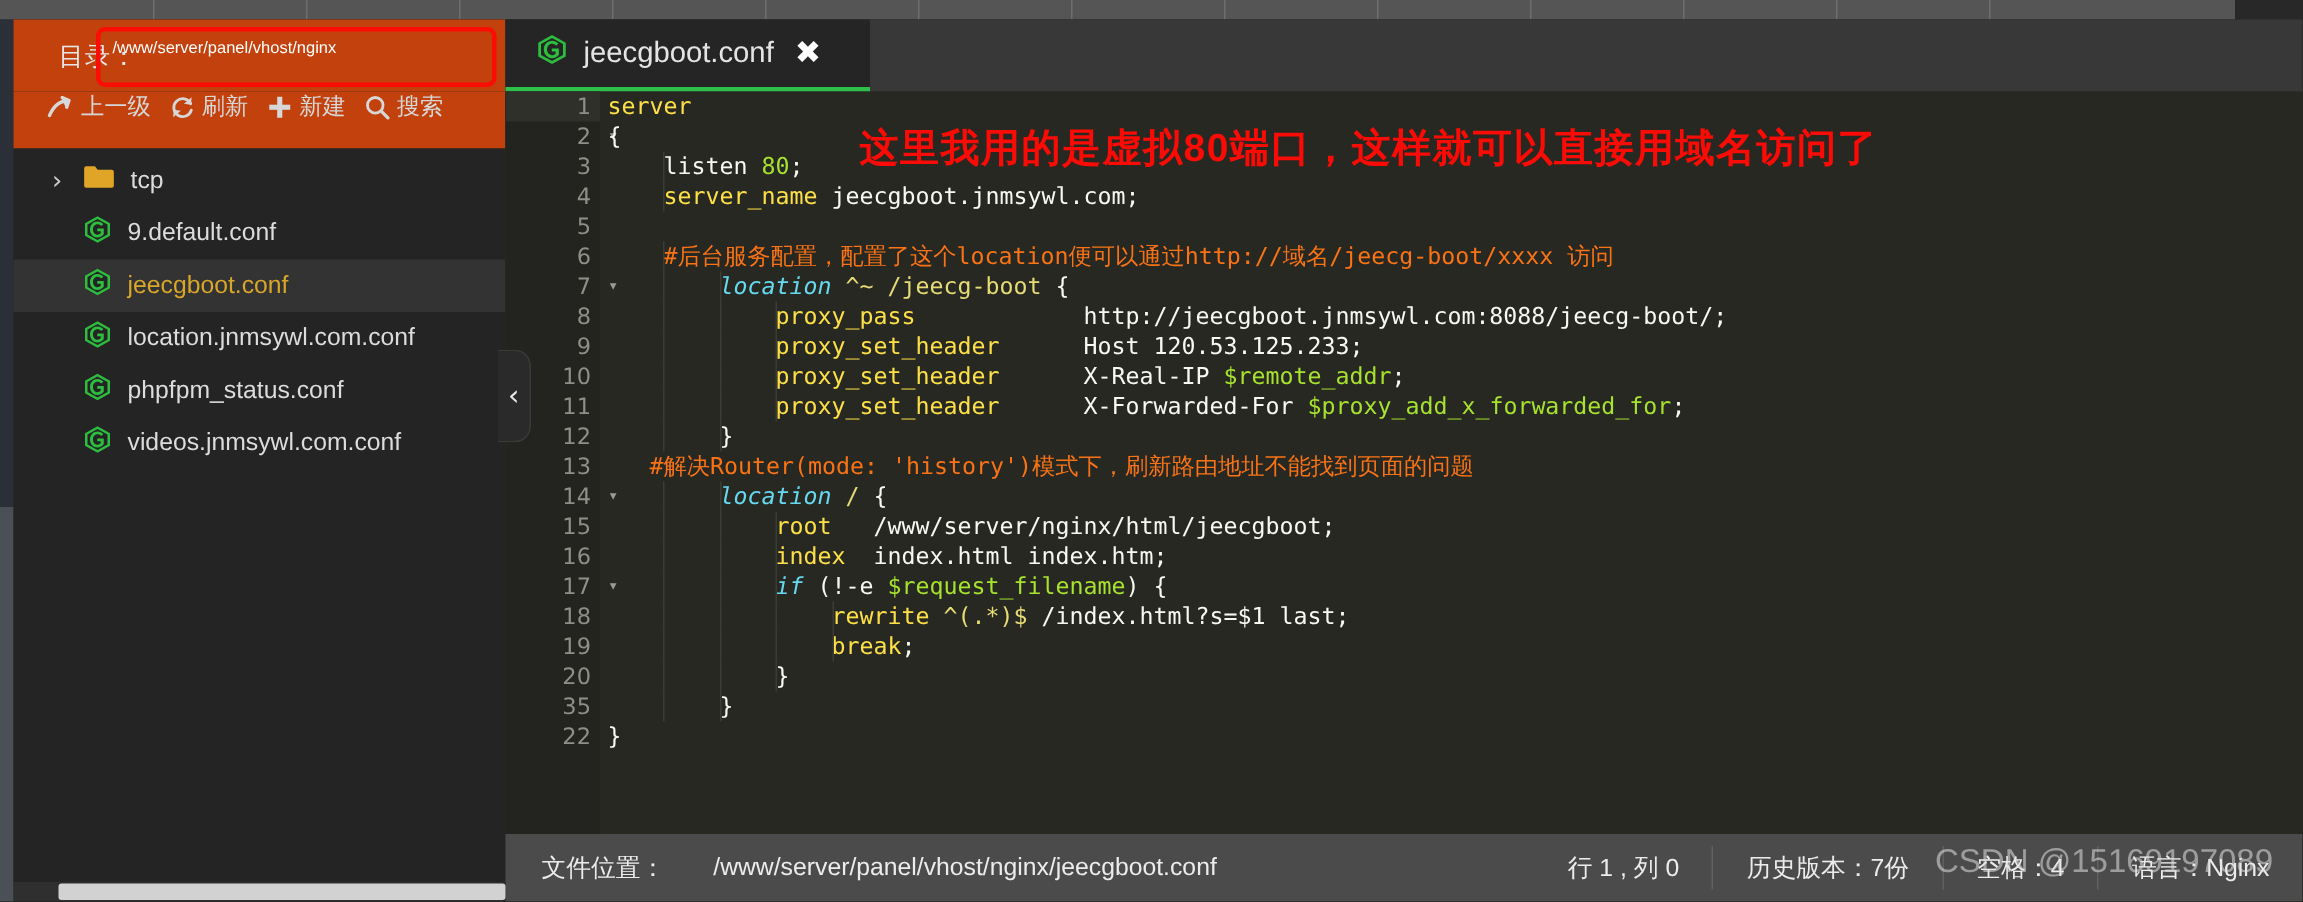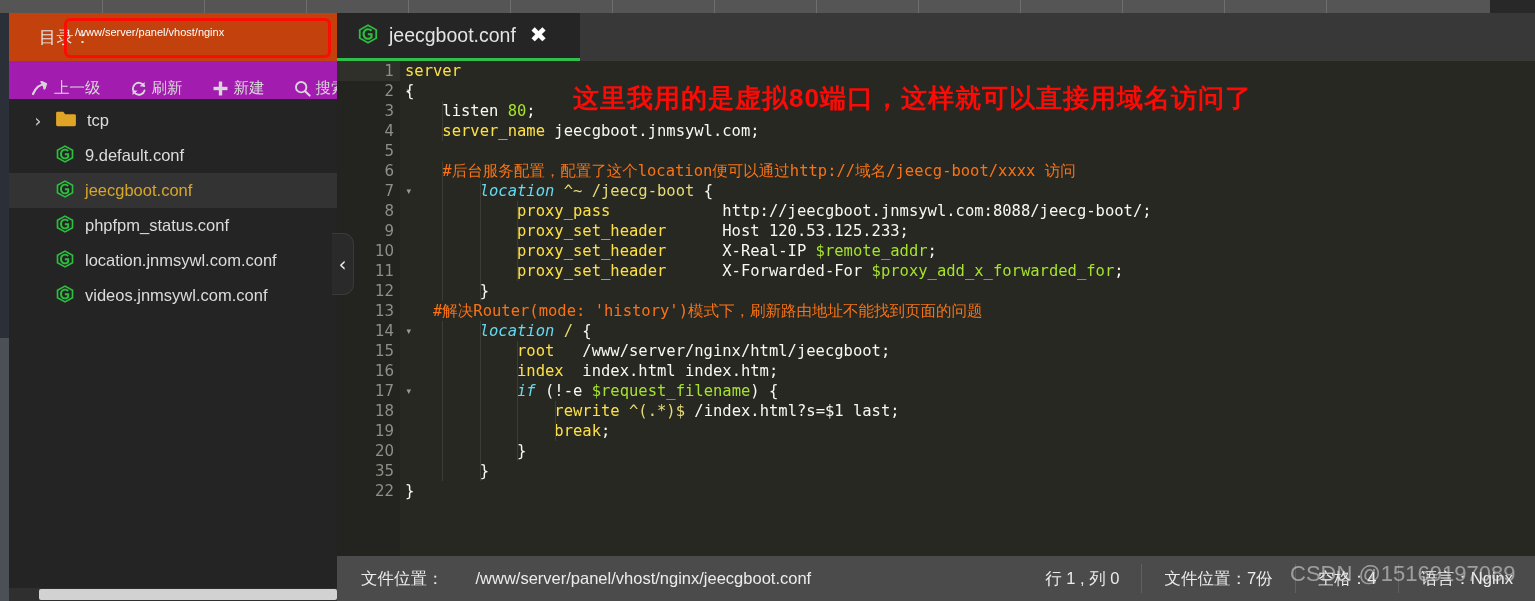--- a/index.html
+++ b/index.html
@@ -42,22 +42,22 @@
   }
   .dirbox {
     position: absolute; left: 55px; top: 5px; width: 267px; height: 40px;
     border: 3px solid #fb0d06; border-radius: 6px;
   }
   .dirvalue {
     position: absolute; left: 66px; top: 13px; color: #ffffff;
     font-size: 11px; white-space: nowrap;
   }
   .toolbar {
-    height: 38px; background: #a21caf;
-    display: flex; align-items: flex-end; gap: 29px; padding-left: 22px;
+    height: 38px; background: #c2410c;
+    display: flex; align-items: flex-start; gap: 12px; padding-left: 22px;
   }
   .tool {
     display: flex; align-items: center; gap: 5px;
     color: #d7d7d7; font-size: 15.5px; cursor: pointer; white-space: nowrap;
   }
   .tool svg { display: block; }
 
   .filelist { background: #242424; padding-top: 4px; }
   .filerow {
     display: flex; align-items: center; height: 35px;
@@ -268,29 +268,29 @@
               <path d="M12 5.6 C8.6 5.6 6 8.3 6 11.9 C6 15.6 8.6 18.3 12 18.3 C14 18.3 15.8 17.4 17 15.8 L17 11.2 L11.8 11.2 L11.8 13.4 L14.6 13.4 L14.6 15.0 C13.9 15.7 13 16.1 12 16.1 C9.9 16.1 8.4 14.3 8.4 11.9 C8.4 9.6 9.9 7.8 12 7.8 C13.2 7.8 14.2 8.3 14.9 9.2 L16.7 7.7 C15.5 6.4 13.9 5.6 12 5.6 Z" fill="#2dbe3f"></path>
             </svg></span>
           <span>jeecgboot.conf</span>
         </div>
         <div class="filerow indent">
           <span><svg class="gicon" viewBox="0 0 24 24">
               <path d="M12 1.4 L22 7 L22 17 L12 22.6 L2 17 L2 7 Z" fill="#2dbe3f"></path>
               <path d="M12 3.6 L20 8 L20 16 L12 20.4 L4 16 L4 8 Z" fill="#242424"></path>
               <path d="M12 5.6 C8.6 5.6 6 8.3 6 11.9 C6 15.6 8.6 18.3 12 18.3 C14 18.3 15.8 17.4 17 15.8 L17 11.2 L11.8 11.2 L11.8 13.4 L14.6 13.4 L14.6 15.0 C13.9 15.7 13 16.1 12 16.1 C9.9 16.1 8.4 14.3 8.4 11.9 C8.4 9.6 9.9 7.8 12 7.8 C13.2 7.8 14.2 8.3 14.9 9.2 L16.7 7.7 C15.5 6.4 13.9 5.6 12 5.6 Z" fill="#2dbe3f"></path>
             </svg></span>
+          <span>location.jnmsywl.com.conf</span>
+        </div>
+        <div class="filerow indent">
+          <span><svg class="gicon" viewBox="0 0 24 24">
+              <path d="M12 1.4 L22 7 L22 17 L12 22.6 L2 17 L2 7 Z" fill="#2dbe3f"></path>
+              <path d="M12 3.6 L20 8 L20 16 L12 20.4 L4 16 L4 8 Z" fill="#242424"></path>
+              <path d="M12 5.6 C8.6 5.6 6 8.3 6 11.9 C6 15.6 8.6 18.3 12 18.3 C14 18.3 15.8 17.4 17 15.8 L17 11.2 L11.8 11.2 L11.8 13.4 L14.6 13.4 L14.6 15.0 C13.9 15.7 13 16.1 12 16.1 C9.9 16.1 8.4 14.3 8.4 11.9 C8.4 9.6 9.9 7.8 12 7.8 C13.2 7.8 14.2 8.3 14.9 9.2 L16.7 7.7 C15.5 6.4 13.9 5.6 12 5.6 Z" fill="#2dbe3f"></path>
+            </svg></span>
           <span>phpfpm_status.conf</span>
-        </div>
-        <div class="filerow indent">
-          <span><svg class="gicon" viewBox="0 0 24 24">
-              <path d="M12 1.4 L22 7 L22 17 L12 22.6 L2 17 L2 7 Z" fill="#2dbe3f"></path>
-              <path d="M12 3.6 L20 8 L20 16 L12 20.4 L4 16 L4 8 Z" fill="#242424"></path>
-              <path d="M12 5.6 C8.6 5.6 6 8.3 6 11.9 C6 15.6 8.6 18.3 12 18.3 C14 18.3 15.8 17.4 17 15.8 L17 11.2 L11.8 11.2 L11.8 13.4 L14.6 13.4 L14.6 15.0 C13.9 15.7 13 16.1 12 16.1 C9.9 16.1 8.4 14.3 8.4 11.9 C8.4 9.6 9.9 7.8 12 7.8 C13.2 7.8 14.2 8.3 14.9 9.2 L16.7 7.7 C15.5 6.4 13.9 5.6 12 5.6 Z" fill="#2dbe3f"></path>
-            </svg></span>
-          <span>location.jnmsywl.com.conf</span>
         </div>
         <div class="filerow indent">
           <span><svg class="gicon" viewBox="0 0 24 24">
               <path d="M12 1.4 L22 7 L22 17 L12 22.6 L2 17 L2 7 Z" fill="#2dbe3f"></path>
               <path d="M12 3.6 L20 8 L20 16 L12 20.4 L4 16 L4 8 Z" fill="#242424"></path>
               <path d="M12 5.6 C8.6 5.6 6 8.3 6 11.9 C6 15.6 8.6 18.3 12 18.3 C14 18.3 15.8 17.4 17 15.8 L17 11.2 L11.8 11.2 L11.8 13.4 L14.6 13.4 L14.6 15.0 C13.9 15.7 13 16.1 12 16.1 C9.9 16.1 8.4 14.3 8.4 11.9 C8.4 9.6 9.9 7.8 12 7.8 C13.2 7.8 14.2 8.3 14.9 9.2 L16.7 7.7 C15.5 6.4 13.9 5.6 12 5.6 Z" fill="#2dbe3f"></path>
             </svg></span>
           <span>videos.jnmsywl.com.conf</span>
         </div>
       </div>
@@ -341,21 +341,21 @@
       <div class="code" id="code"><div class="row"><span class="k-red">server</span></div><div class="row"><span class="k-white">{</span></div><div class="row"><span class="k-white">    listen </span><span class="k-green">80</span><span class="k-white">;</span><div class="indentguide" style="left: 37.4px;"></div></div><div class="row"><span class="k-white">    </span><span class="k-red">server_name</span><span class="k-white"> jeecgboot.jnmsywl.com;</span><div class="indentguide" style="left: 37.4px;"></div></div><div class="row"></div><div class="row"><span class="k-comment">    #后台服务配置，配置了这个location便可以通过http://域名/jeecg-boot/xxxx 访问</span><div class="indentguide" style="left: 37.4px;"></div></div><div class="row"><span class="k-white">        </span><span class="k-blueit">location</span><span class="k-white"> </span><span class="k-yellow">^~ /jeecg-boot</span><span class="k-white"> {</span><div class="indentguide" style="left: 37.4px;"></div><div class="indentguide" style="left: 74.8px;"></div></div><div class="row"><span class="k-white">            </span><span class="k-red">proxy_pass</span><span class="k-white">            http://jeecgboot.jnmsywl.com:8088/jeecg-boot/;</span><div class="indentguide" style="left: 37.4px;"></div><div class="indentguide" style="left: 74.8px;"></div><div class="indentguide" style="left: 112.2px;"></div></div><div class="row"><span class="k-white">            </span><span class="k-red">proxy_set_header</span><span class="k-white">      Host 120.53.125.233;</span><div class="indentguide" style="left: 37.4px;"></div><div class="indentguide" style="left: 74.8px;"></div><div class="indentguide" style="left: 112.2px;"></div></div><div class="row"><span class="k-white">            </span><span class="k-red">proxy_set_header</span><span class="k-white">      X-Real-IP </span><span class="k-green">$remote_addr</span><span class="k-white">;</span><div class="indentguide" style="left: 37.4px;"></div><div class="indentguide" style="left: 74.8px;"></div><div class="indentguide" style="left: 112.2px;"></div></div><div class="row"><span class="k-white">            </span><span class="k-red">proxy_set_header</span><span class="k-white">      X-Forwarded-For </span><span class="k-green">$proxy_add_x_forwarded_for</span><span class="k-white">;</span><div class="indentguide" style="left: 37.4px;"></div><div class="indentguide" style="left: 74.8px;"></div><div class="indentguide" style="left: 112.2px;"></div></div><div class="row"><span class="k-white">        }</span><div class="indentguide" style="left: 37.4px;"></div><div class="indentguide" style="left: 74.8px;"></div></div><div class="row"><span class="k-comment">   #解决Router(mode: 'history')模式下，刷新路由地址不能找到页面的问题</span></div><div class="row"><span class="k-white">        </span><span class="k-blueit">location</span><span class="k-white"> </span><span class="k-yellow">/</span><span class="k-white"> {</span><div class="indentguide" style="left: 37.4px;"></div><div class="indentguide" style="left: 74.8px;"></div></div><div class="row"><span class="k-white">            </span><span class="k-red">root</span><span class="k-white">   /www/server/nginx/html/jeecgboot;</span><div class="indentguide" style="left: 37.4px;"></div><div class="indentguide" style="left: 74.8px;"></div><div class="indentguide" style="left: 112.2px;"></div></div><div class="row"><span class="k-white">            </span><span class="k-red">index</span><span class="k-white">  index.html index.htm;</span><div class="indentguide" style="left: 37.4px;"></div><div class="indentguide" style="left: 74.8px;"></div><div class="indentguide" style="left: 112.2px;"></div></div><div class="row"><span class="k-white">            </span><span class="k-blueit">if</span><span class="k-white"> (!-e </span><span class="k-green">$request_filename</span><span class="k-white">) {</span><div class="indentguide" style="left: 37.4px;"></div><div class="indentguide" style="left: 74.8px;"></div><div class="indentguide" style="left: 112.2px;"></div></div><div class="row"><span class="k-white">                </span><span class="k-red">rewrite</span><span class="k-white"> </span><span class="k-yellow">^(.*)$</span><span class="k-white"> /index.html?s=$1 last;</span><div class="indentguide" style="left: 37.4px;"></div><div class="indentguide" style="left: 74.8px;"></div><div class="indentguide" style="left: 112.2px;"></div><div class="indentguide" style="left: 149.6px;"></div></div><div class="row"><span class="k-white">                </span><span class="k-red">break</span><span class="k-white">;</span><div class="indentguide" style="left: 37.4px;"></div><div class="indentguide" style="left: 74.8px;"></div><div class="indentguide" style="left: 112.2px;"></div><div class="indentguide" style="left: 149.6px;"></div></div><div class="row"><span class="k-white">            }</span><div class="indentguide" style="left: 37.4px;"></div><div class="indentguide" style="left: 74.8px;"></div><div class="indentguide" style="left: 112.2px;"></div></div><div class="row"><span class="k-white">        }</span><div class="indentguide" style="left: 37.4px;"></div><div class="indentguide" style="left: 74.8px;"></div></div><div class="row"><span class="k-white">}</span></div></div>
     </div>
 
     <div class="statusbar">
       <div class="seg first">
         <span>文件位置：</span>
           <span>/www/server/panel/vhost/nginx/jeecgboot.conf</span>
       </div>
       <div class="grow"></div>
       <div class="seg">行 1 , 列 0</div>
-      <div class="seg">文件位置：7份</div>
+      <div class="seg">历史版本：7份</div>
       <div class="seg">空格：4</div>
       <div class="seg">语言：Nginx</div>
     </div>
   </div>
 
   <div class="annot">这里我用的是虚拟80端口，这样就可以直接用域名访问了</div>
 
   <div class="hscroll">
     <div class="thumb"></div>
   </div>

